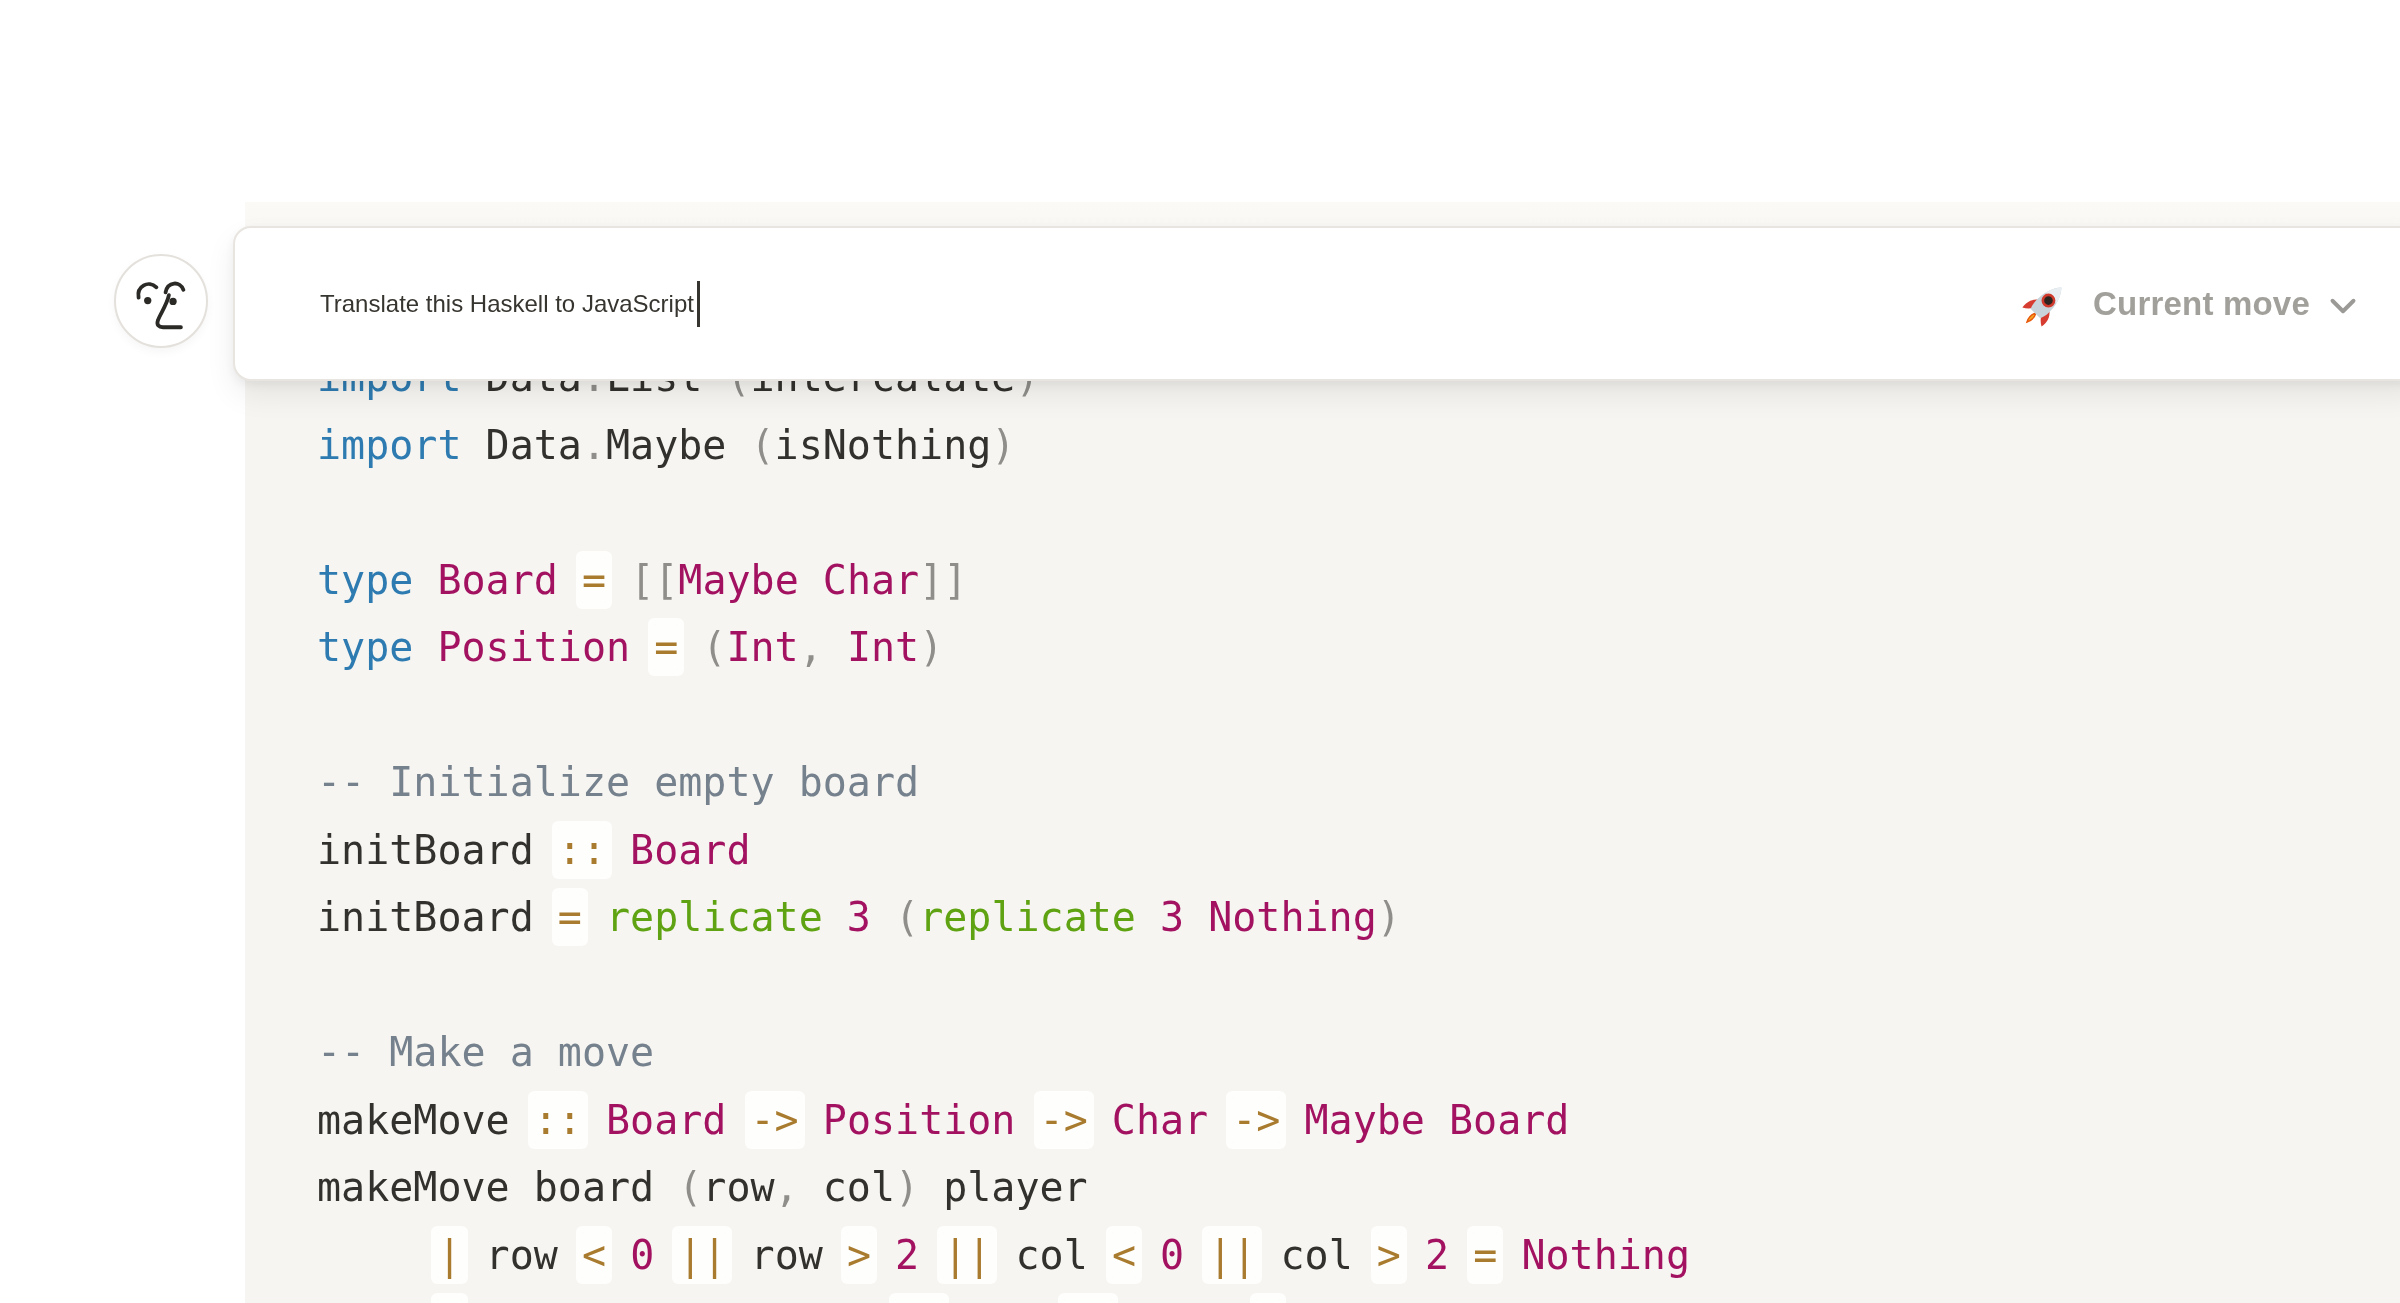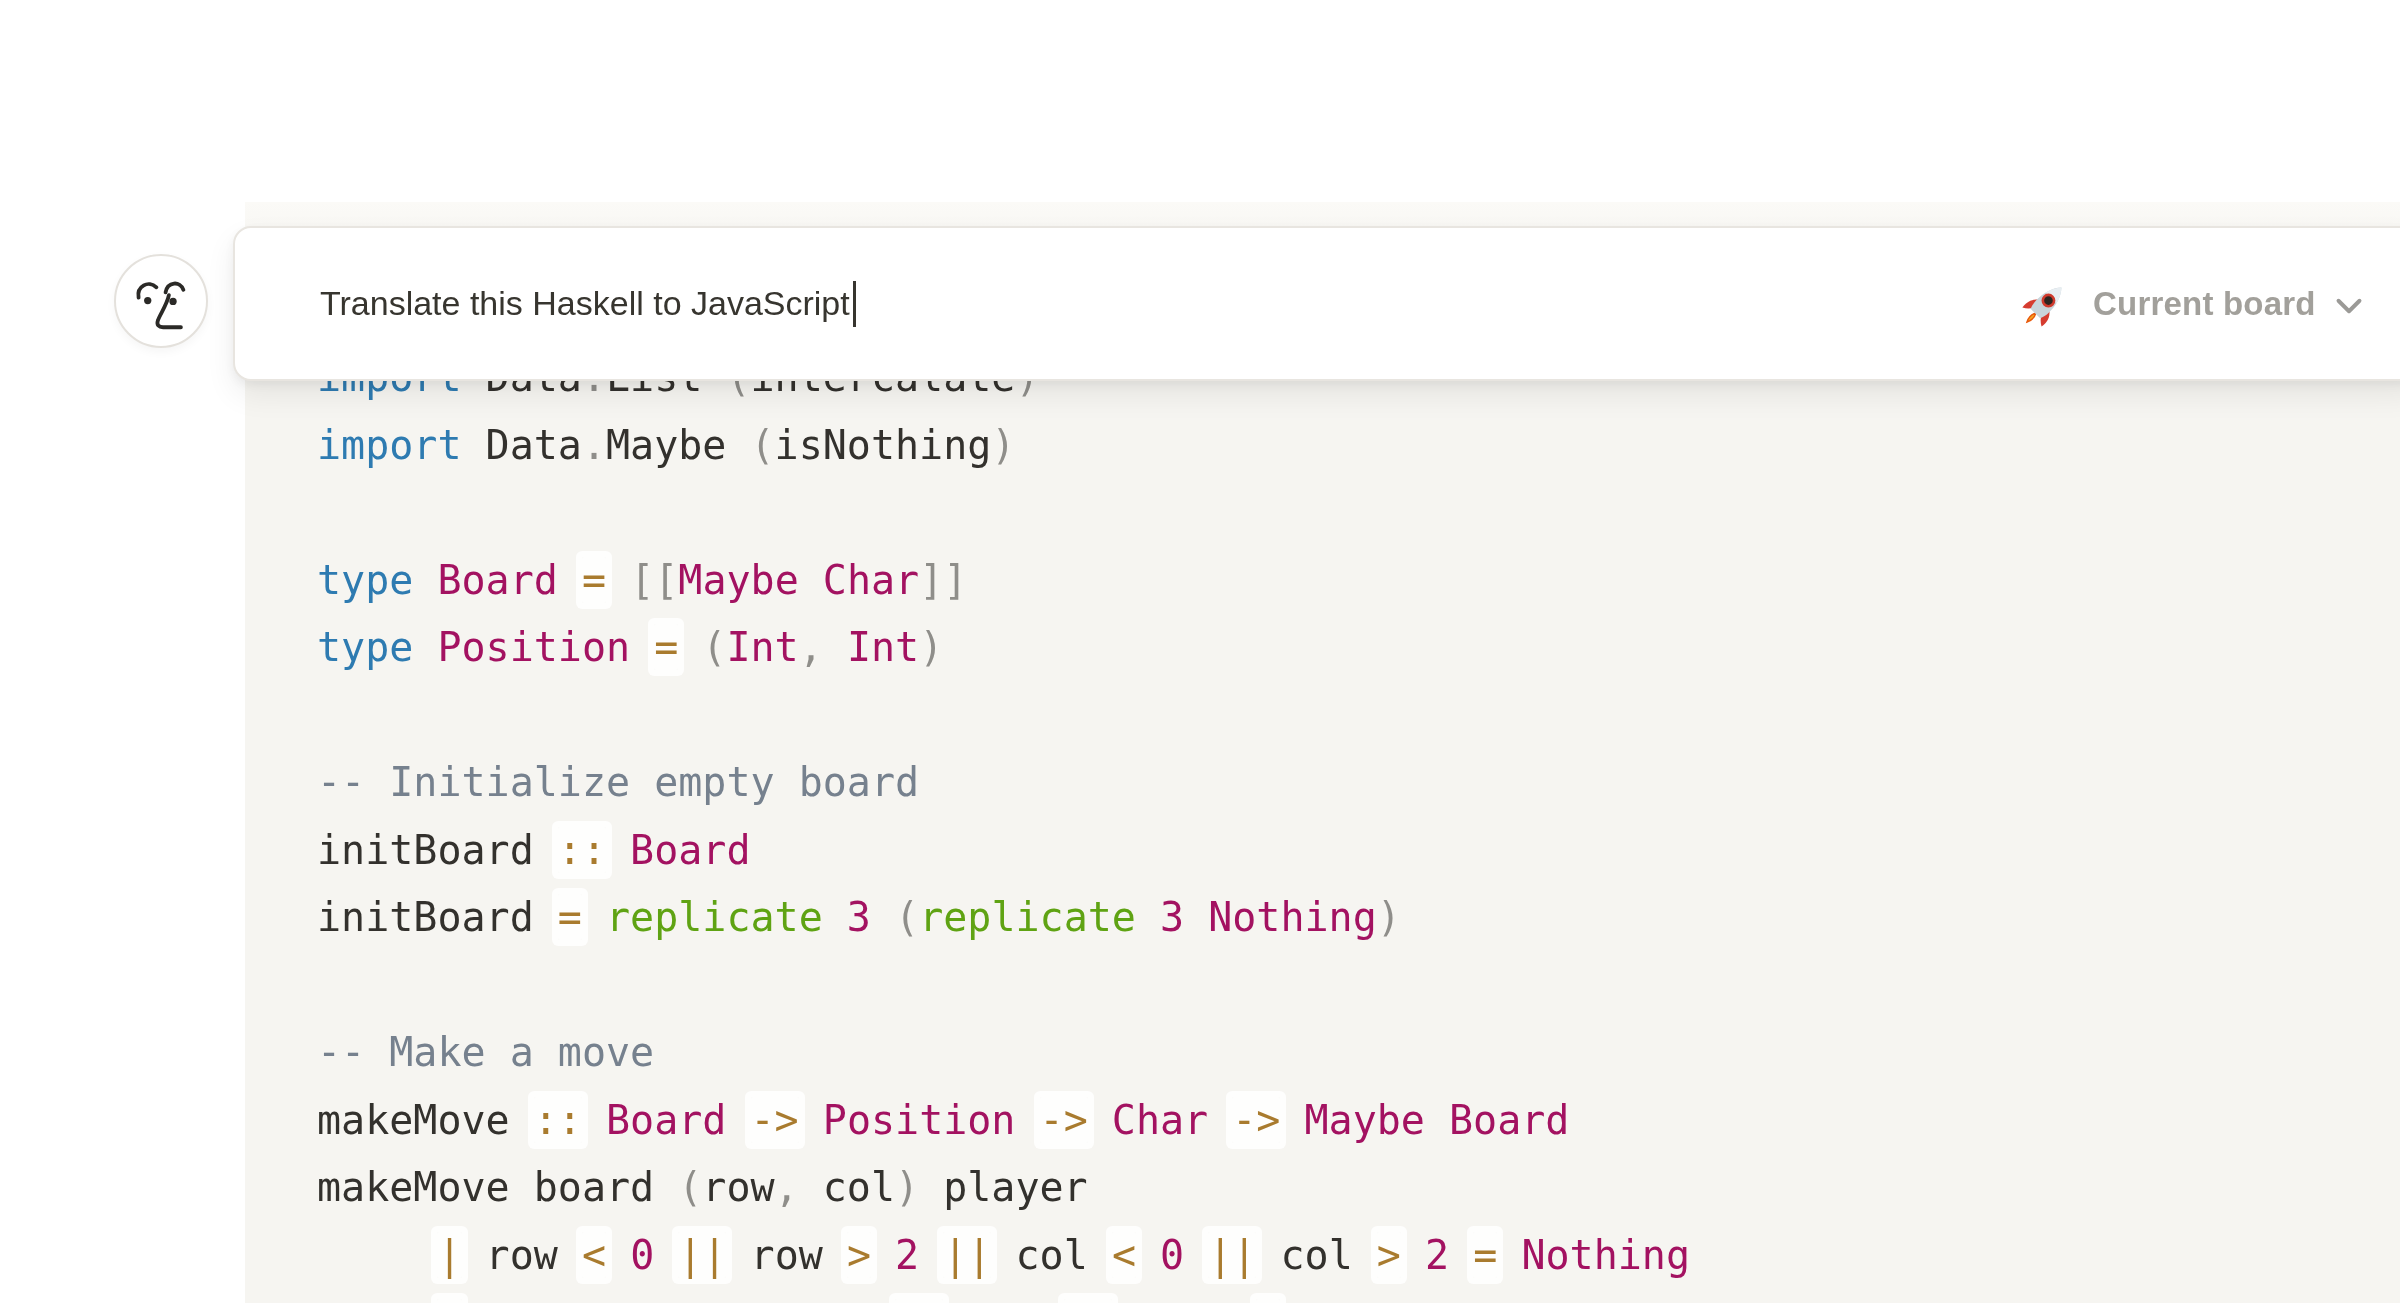--- a/index.html
+++ b/index.html
@@ -33,21 +33,21 @@
   
   .ai-bar {
     position:absolute; left:233px; top:226px; width:2190px; height:155px;
     background:#ffffff; border:2px solid var(--bar-border); border-radius:18px;
     box-shadow:0 14px 30px rgba(0,0,0,0.07), 0 4px 10px rgba(0,0,0,0.05);
     z-index:10; display:flex; align-items:center;
   }
   .prompt-area {
     position:absolute; left:85px; top:0; height:100%;
     display:flex; align-items:center;
-    font-size:34px; color:var(--text-dark);
+    font-size:24px; color:var(--text-dark);
   }
   .caret {
     display:inline-block; width:3px; height:46px; margin-left:3px;
     background:var(--text-dark); animation:blink 1.1s steps(1) infinite;
   }
   @keyframes blink { 50% { opacity:0; } }
 
   .scope-selector {
     position:absolute; left:1784px; top:0; height:100%;
     display:flex; align-items:center; gap:22px; cursor:pointer;
@@ -80,21 +80,21 @@
     <svg class="rocket" width="52" height="52" viewBox="0 0 48 48">
       <g transform="rotate(45 24 24)">
         <path d="M24,36 C21.5,40 22.5,44.5 24,47.5 C25.5,44.5 26.5,40 24,36 Z" fill="#f5a623" stroke="#e8590c" stroke-width="1.4"></path>
         <path d="M17.5,25 C11.5,29 10.5,36 11.5,41 C15,39 18,36.5 19.2,32.5 Z" fill="#d63c2f"></path>
         <path d="M30.5,25 C36.5,29 37.5,36 36.5,41 C33,39 30,36.5 28.8,32.5 Z" fill="#d63c2f"></path>
         <path d="M24,2.5 C30,9 32.2,17.5 32.2,27 C32.2,30.5 31.3,34 30.2,36.5 L17.8,36.5 C16.7,34 15.8,30.5 15.8,27 C15.8,17.5 18,9 24,2.5 Z" fill="#c9d4da"></path>
         <path d="M24,2.5 C27.5,6.3 29.8,10.8 31,16 L17,16 C18.2,10.8 20.5,6.3 24,2.5 Z" fill="#e8eef2"></path>
         <circle cx="24" cy="19.5" r="5.2" fill="#2d2420" stroke="#cf3a2d" stroke-width="2.4"></circle>
       </g>
     </svg>
-    <span class="scope-label">Current board</span>
+    <span class="scope-label">Current move</span>
     <svg class="chev" width="30" height="22" viewBox="0 0 20 14">
       <path d="M3,3.5 L10,10.5 L17,3.5" fill="none" stroke="#9b9a97" stroke-width="2.6" stroke-linecap="round" stroke-linejoin="round"></path>
     </svg>
   </div>
 </div>
 
 <div class="face-circle">
   <svg width="78" height="78" viewBox="0 0 94 94">
     <g fill="none" stroke="#2b2a27" stroke-width="4.6" stroke-linecap="round">
       <path d="M20,43 C17.5,29 32,21.5 41.5,30.5"></path>

